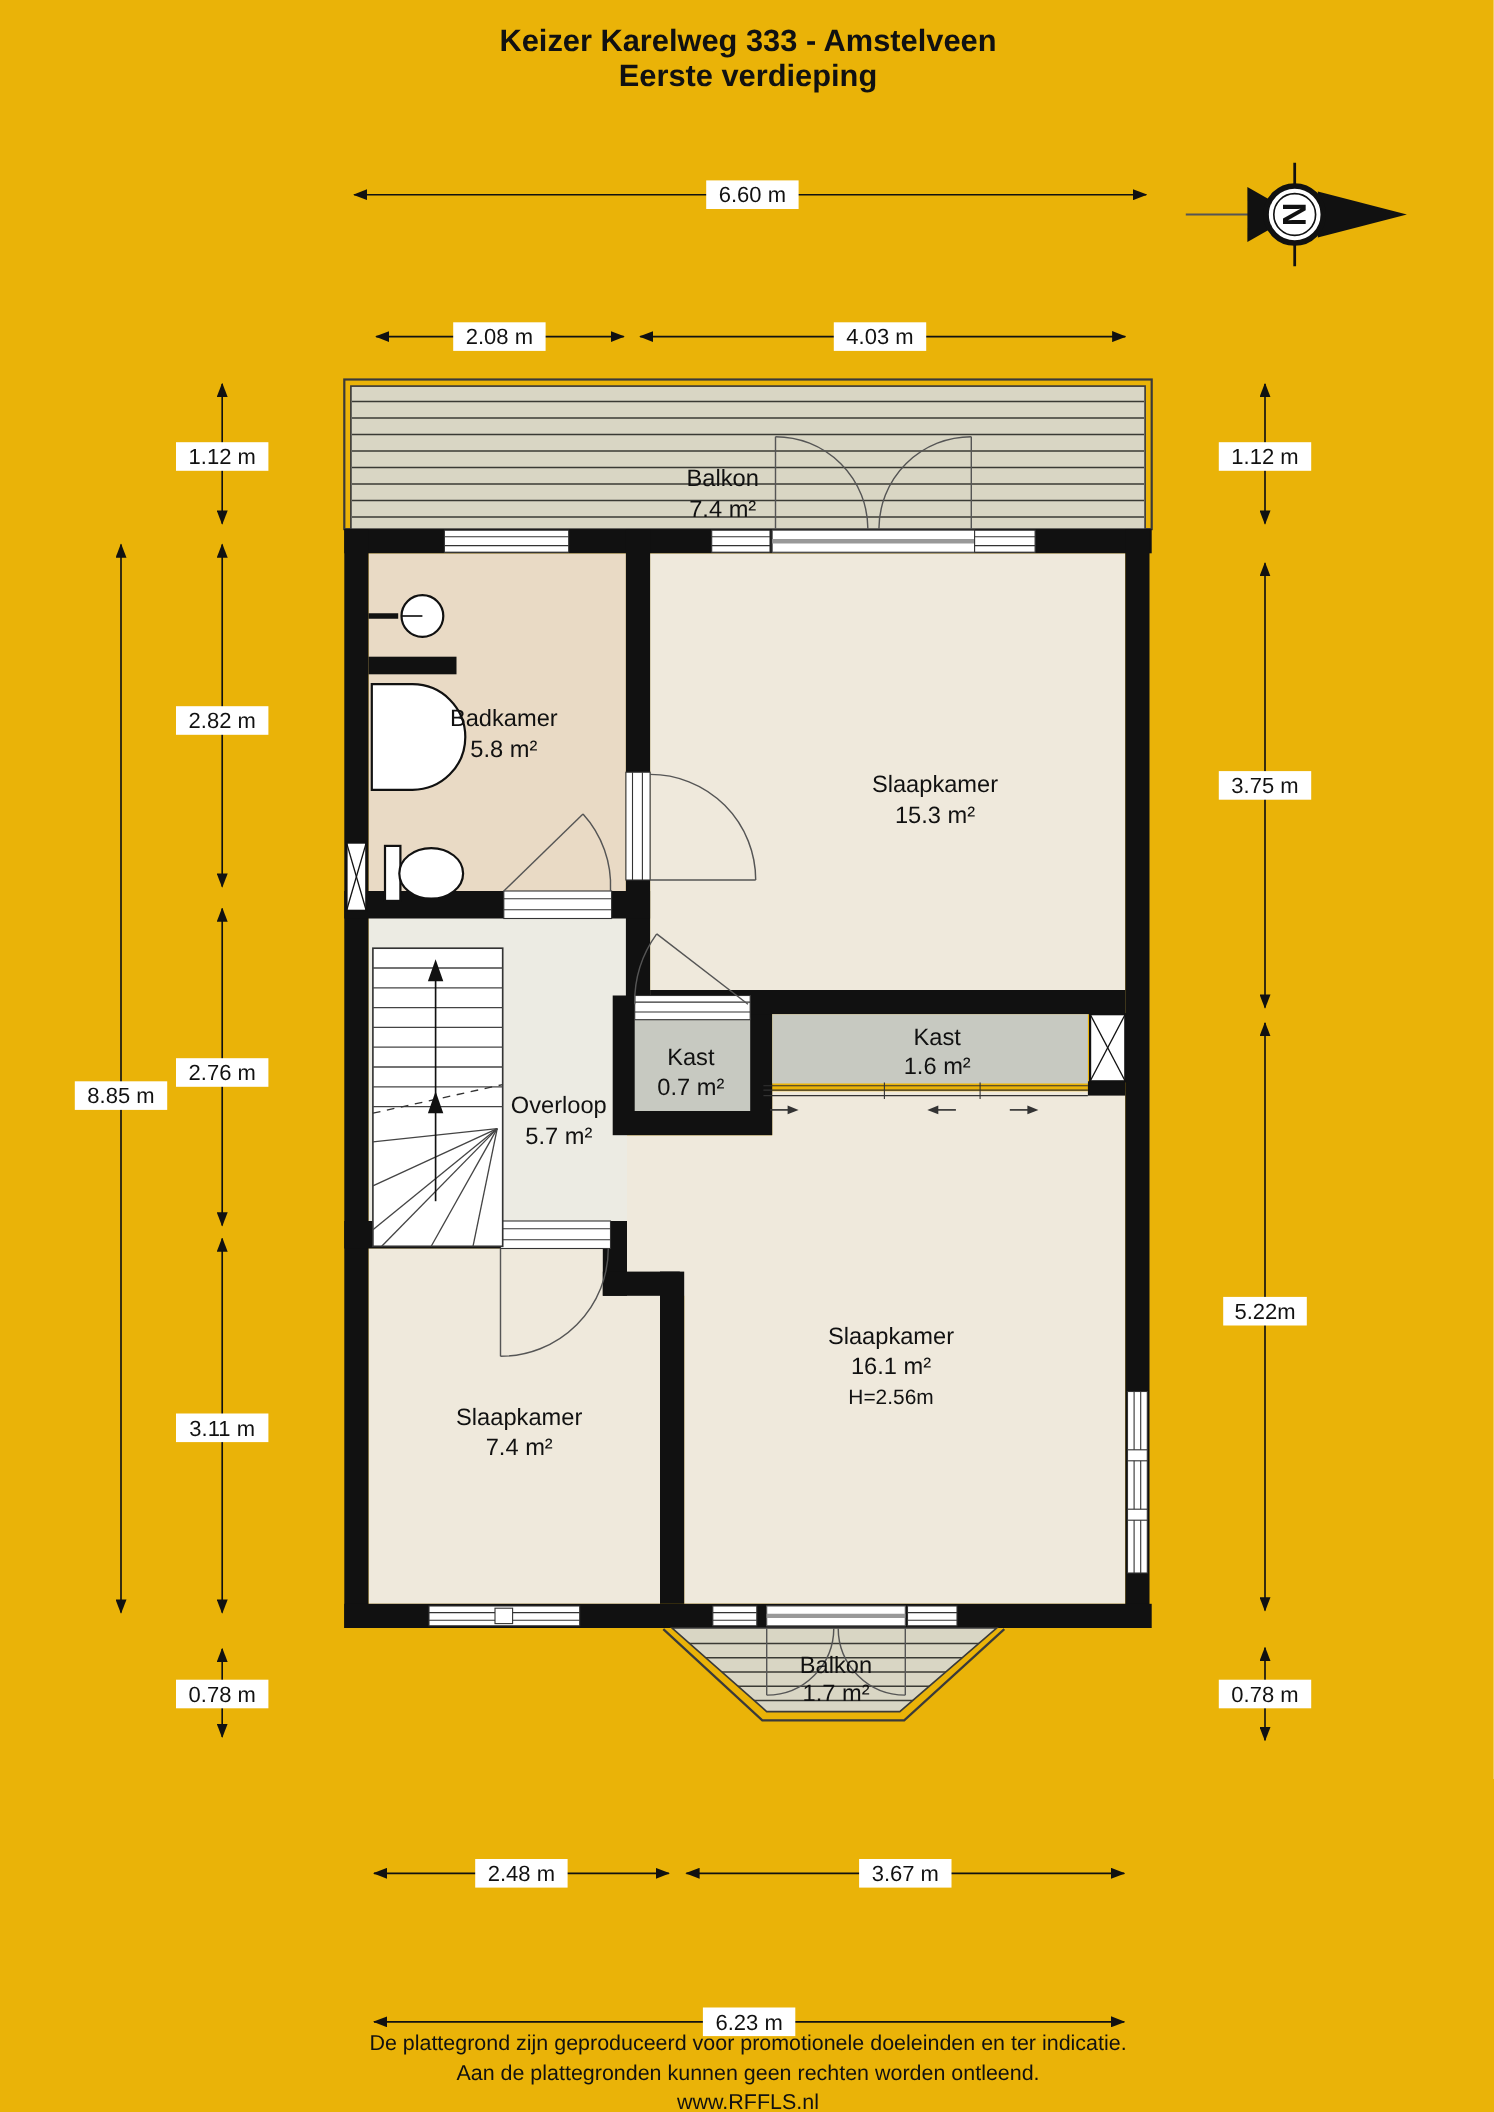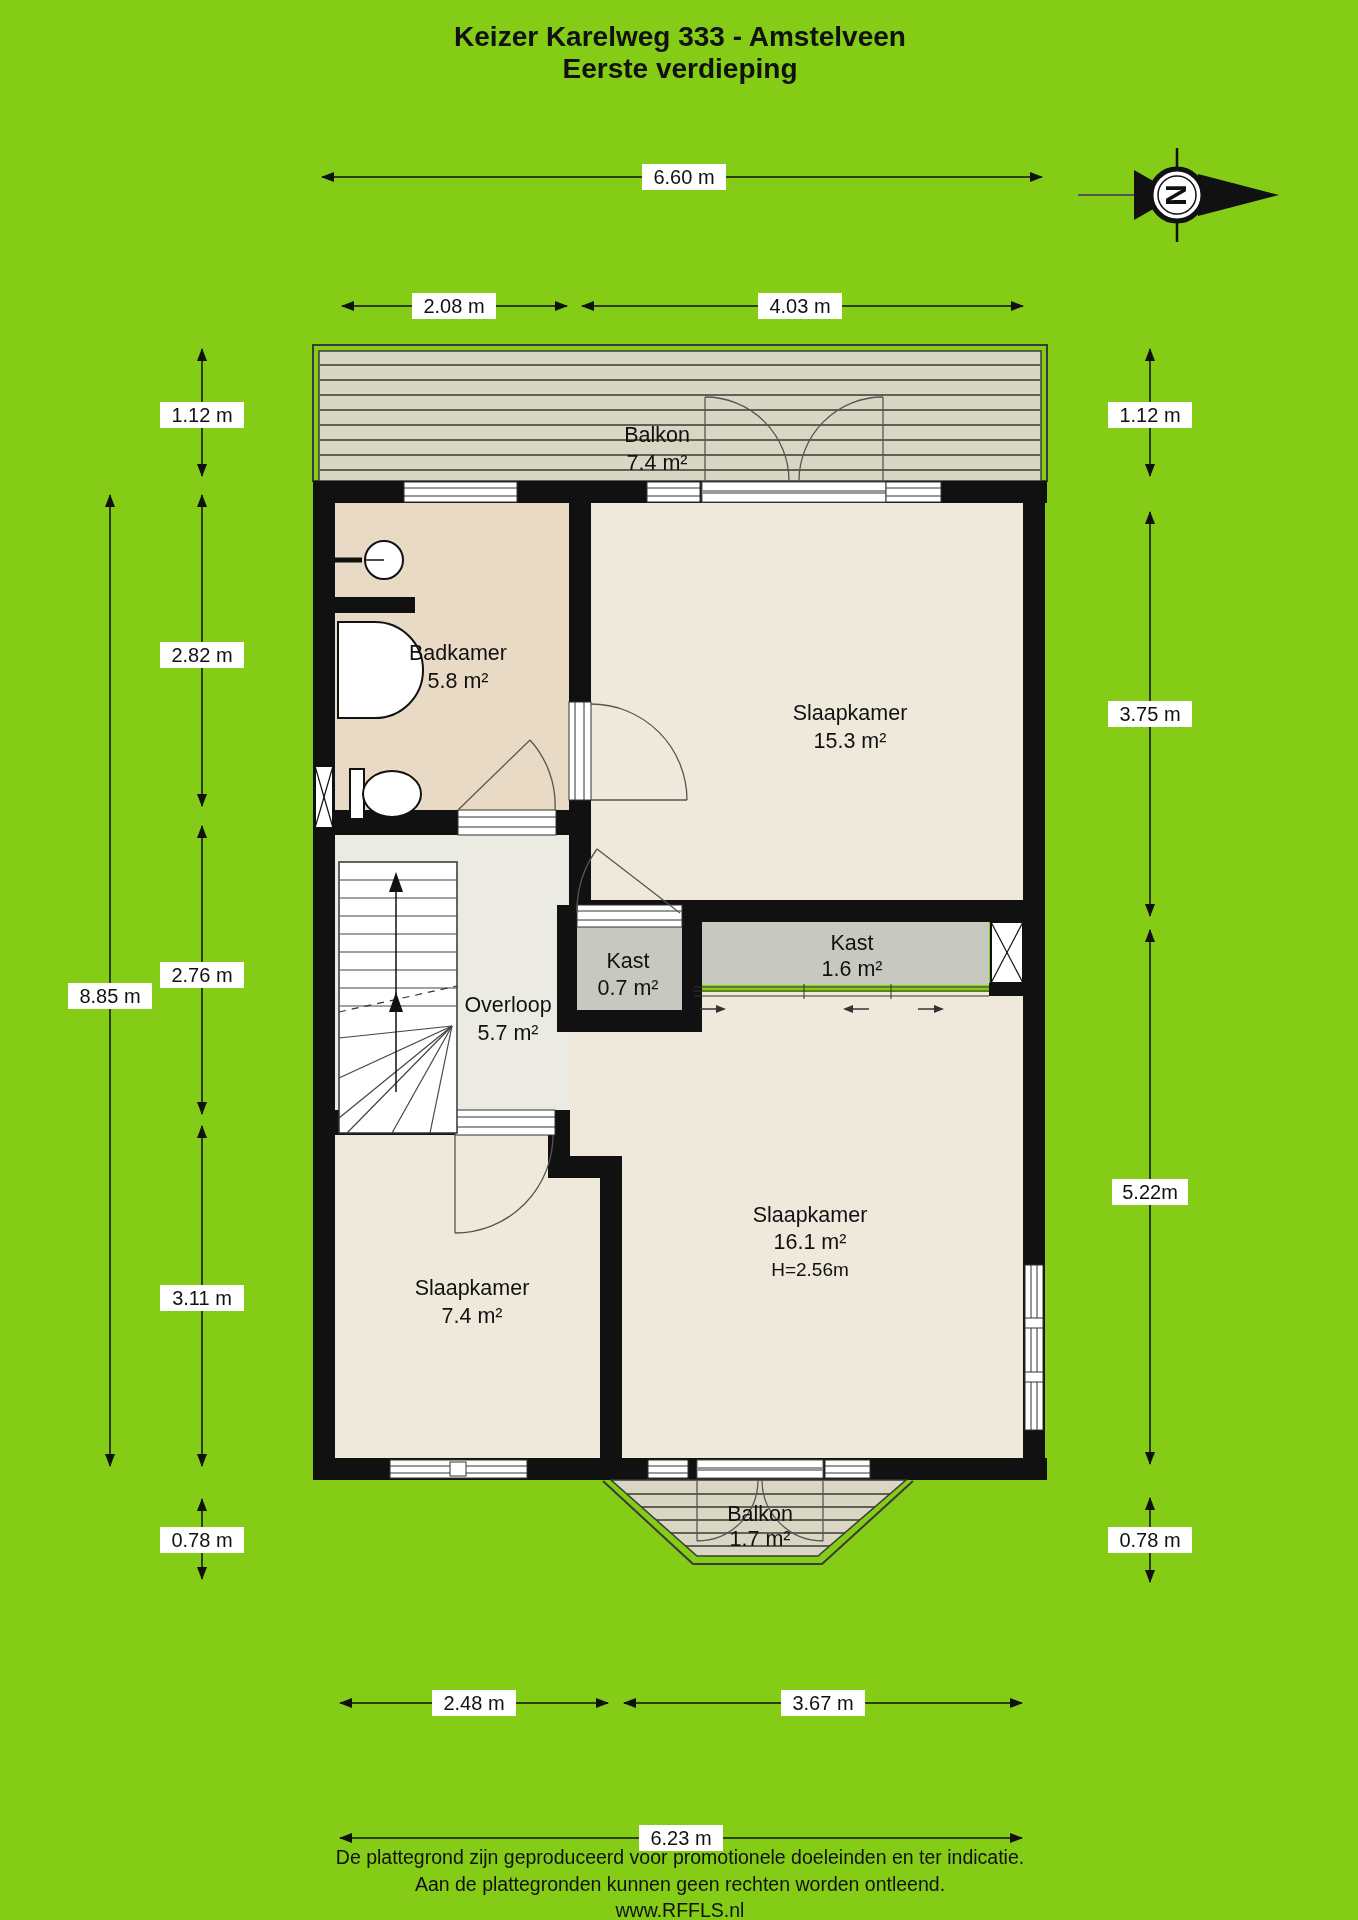--- a/index.html
+++ b/index.html
@@ -1,16 +1,16 @@
 <!DOCTYPE html>
 <html><head>
 <meta charset="utf-8">
 <style>
   html,body{margin:0;padding:0;background:#ffffff;}
-  .page{width:1358px;height:1920px;position:relative;margin:0 auto;background:#84cc16;
+  .page{width:1358px;height:1920px;position:relative;margin:0 auto;background:#eab308;
         font-family:"Liberation Sans",sans-serif;}
   svg{display:block;}
   text{fill:#111;font-family:"Liberation Sans",sans-serif;}
   .t-title{font-size:28px;font-weight:bold;}
   .t-room{font-size:21.5px;}
   .t-sub{font-size:19px;}
   .t-dim{font-size:20px;}
   .t-foot{font-size:19.5px;}
   .t-compass{font-size:30px;font-weight:bold;}
   .wall{fill:#111;}

